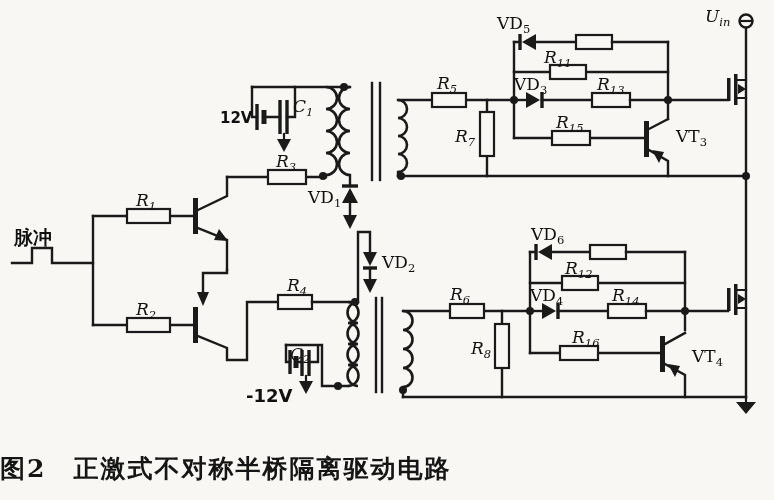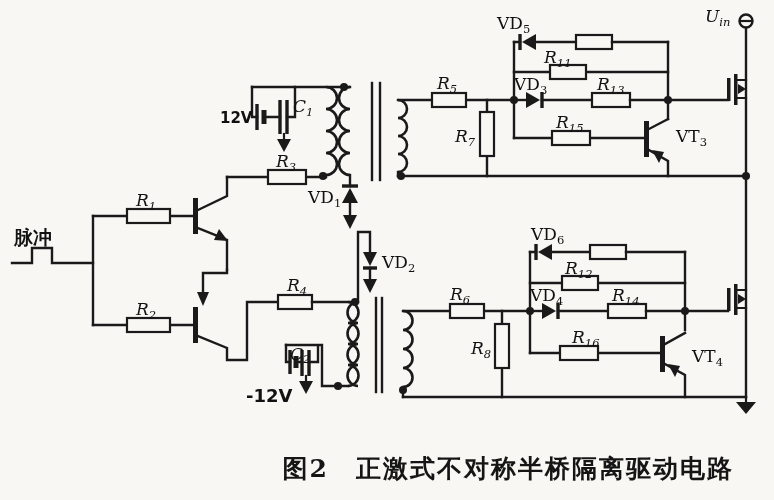--- a/index.html
+++ b/index.html
@@ -11,21 +11,21 @@
   .coil{stroke:#1a1a1a;stroke-width:2.6;fill:none;}
   .box{fill:#f8f7f4;stroke:#1a1a1a;stroke-width:2.2;}
   .blk{fill:#1a1a1a;stroke:none;}
   .bar{stroke:#1a1a1a;stroke-width:3.4;}
   .lbl{font-family:"DejaVu Serif",serif;font-style:italic;font-size:17px;fill:#111;}
   .rom{font-style:normal;}
   .sub{font-size:11.5px;}
   .supply{font-family:"DejaVu Sans",sans-serif;font-size:15px;font-weight:600;fill:#111;font-style:normal;}
   .supply-neg{font-size:18px;font-weight:700;}
   .cjk{font-family:"DejaVu Serif",serif;font-size:19px;font-weight:700;fill:#111;font-style:normal;}
-  #caption{position:absolute;left:0;top:452px;width:734px;text-align:right;
+  #caption{position:absolute;left:0;top:452px;width:734px;text-align:left;
            font-family:"DejaVu Serif",serif;font-size:25px;font-weight:700;color:#151515;letter-spacing:2px;}
 </style>
 </head>
 <body>
 
 <div id="stage">
 <svg width="774" height="450" viewBox="0 0 774 450">
 
   <g>
     <text class="cjk" x="14" y="244">脉冲</text>

